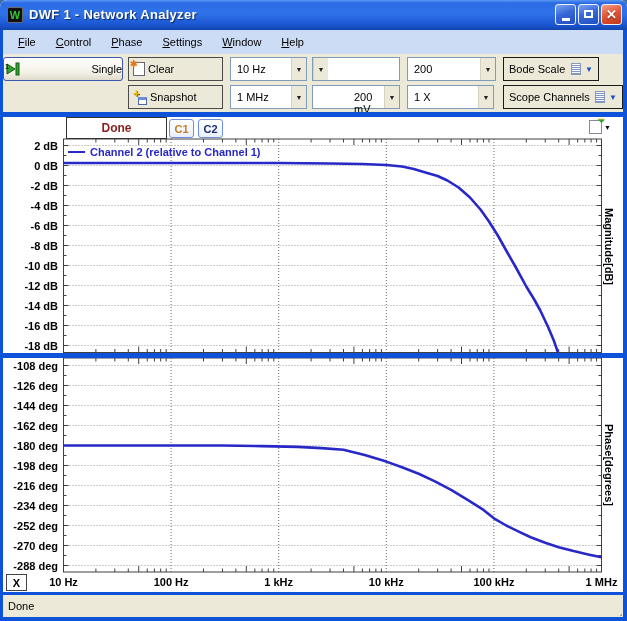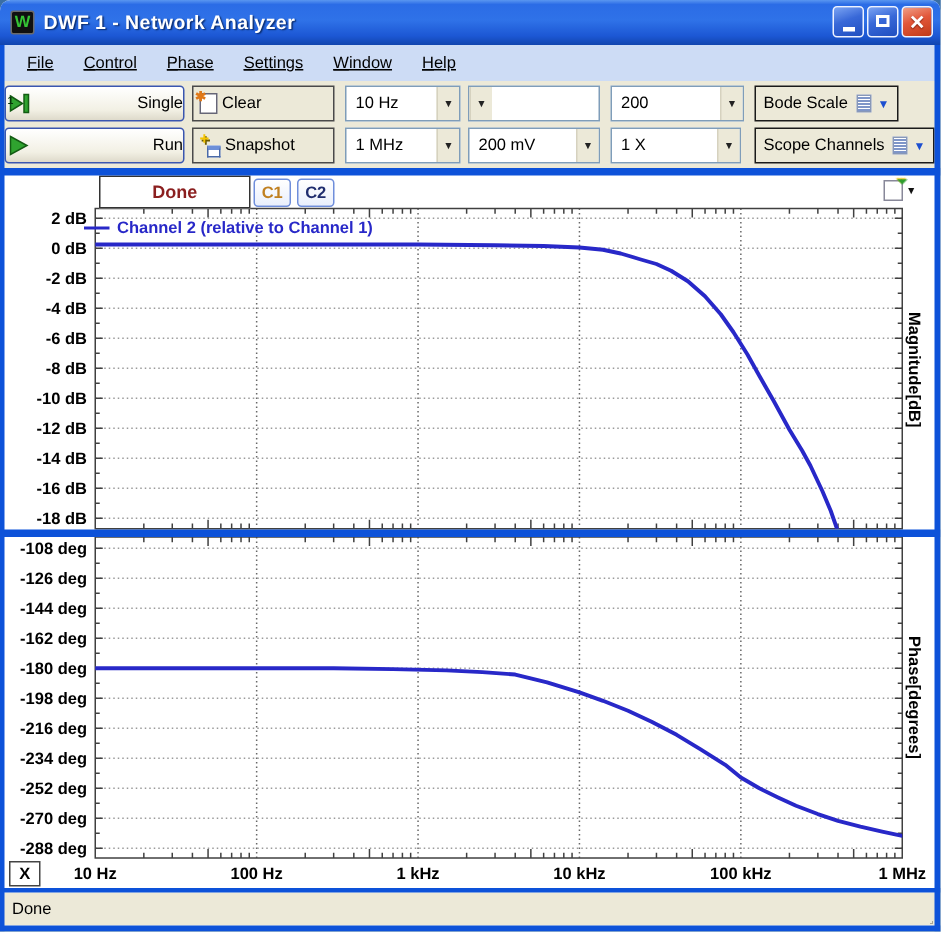--- a/index.html
+++ b/index.html
@@ -18,21 +18,21 @@
     color:#fff;display:flex;align-items:center;justify-content:center;}
   .winbtn.min{right:51px;background:linear-gradient(160deg,#7ba4f3,#3868d8 45%,#1f4ec0);}
   .winbtn.max{right:28px;background:linear-gradient(160deg,#7ba4f3,#3868d8 45%,#1f4ec0);}
   .winbtn.close{right:5px;background:linear-gradient(160deg,#f0a088,#e2573a 45%,#c03a18);
     font-weight:bold;font-size:13px;text-shadow:0 1px 1px #7a1a08;}
   .glyph-min{width:8px;height:3px;background:#fff;margin-top:9px;}
   .glyph-max{width:9px;height:8px;border:2px solid #fff;margin-top:-1px;}
   
   .menubar{position:absolute;left:0;top:30px;width:627px;height:24px;background:#cddcf5;
     display:flex;align-items:center;padding-left:8px;}
-  .menu-item{padding:3px 10px;font-size:11px;color:#000;text-decoration:underline;}
+  .menu-item{padding:3px 10px;font-size:11px;color:#000;}
   .menu-item::first-letter{text-decoration:underline;}
   
   .toolbar{position:absolute;left:0;top:54px;width:627px;height:58px;background:#ece9d8;}
   .tb{position:absolute;height:24px;font-size:11px;color:#000;}
   .xpbtn{border:1px solid #3a56b0;border-radius:3px;
     background:linear-gradient(180deg,#ffffff,#f2f0e4 70%,#dedacb);
     display:flex;align-items:center;justify-content:space-between;gap:6px;}
   .cmdbtn{border:1px solid #4a4a4a;background:#ece9d8;display:flex;align-items:center;
     padding-left:4px;gap:3px;}
   .combo{border:1px solid #7f9db9;background:#fff;display:flex;align-items:stretch;}
@@ -69,21 +69,21 @@
     background:linear-gradient(#ffffff,#e9effc);font-weight:bold;font-size:11px;
     display:flex;align-items:center;justify-content:center;z-index:3;}
   .c1{left:169px;color:#c08020;}
   .c2{left:198px;color:#1f2d6e;}
   .export-tool{position:absolute;left:589px;top:3px;display:flex;align-items:center;gap:2px;z-index:3;}
   .export-page{position:relative;width:13px;height:14px;background:#fff;border:1px solid #889;}
   .export-page .arrow{position:absolute;right:-3px;top:-4px;width:0;height:0;
     border-left:5px solid transparent;border-bottom:5px solid #2f9e2f;
     transform:rotate(45deg);filter:drop-shadow(-1px 0 0 #f4c400);}
   .export-dd{font-size:7px;color:#111;}
-  .legend{position:absolute;left:56px;top:29px;display:flex;align-items:center;gap:5px;z-index:3;text-align:right;}
+  .legend{position:absolute;left:68px;top:29px;display:flex;align-items:center;gap:5px;z-index:3;text-align:right;}
   .legend .line{width:17px;height:2px;background:#2828c8;}
   .legend .txt{color:#2828c8;font-weight:bold;font-size:11px;}
   .divider{left:0;top:236px;width:627px;height:5px;z-index:5;}
   .ylabel{position:absolute;left:600px;width:18px;display:flex;align-items:center;justify-content:center;
     writing-mode:vertical-rl;font-weight:bold;font-size:11px;color:#000;z-index:2;}
   .ylabel.mag{top:22px;height:214px;}
   .ylabel.phase{top:241px;height:214px;}
   .xclose{position:absolute;left:6px;top:457px;width:21px;height:17px;border:1px solid #444;
     background:#fff;font-weight:bold;font-size:11px;display:flex;align-items:center;
     justify-content:center;z-index:3;}
@@ -130,26 +130,20 @@
 
   <div class="toolbar">
     <div class="tb xpbtn" style="left:3px;top:3px;width:120px;">
       <svg width="18" height="16">
         <polygon points="3,3 11,8 3,13" fill="#2fa32f" stroke="#135c13"></polygon>
         <rect x="12" y="2" width="3" height="12" fill="#2fa32f" stroke="#135c13"></rect>
         <text x="1" y="8" font-size="7" font-weight="bold" fill="#06340a">1</text>
       </svg>
       <span>Single</span>
     </div>
-    <div class="tb xpbtn" style="left:3px;top:31px;width:120px;">
-      <svg width="16" height="16">
-        <polygon points="3,2 14,8 3,14" fill="#2fa32f" stroke="#135c13"></polygon>
-      </svg>
-      <span>Run</span>
-    </div>
 
     <div class="tb cmdbtn" style="left:128px;top:3px;width:95px;">
       <span class="page-icon">
           <span class="spark">✱</span>
         </span>
       <span>Clear</span>
     </div>
     <div class="tb cmdbtn" style="left:128px;top:31px;width:95px;">
       <span class="snap-icon">
           <span class="plus">+</span>
@@ -162,21 +156,21 @@
       <span class="val">10 Hz</span>
       <span class="arrowbox">▼</span>
     </div>
     <div class="tb combo" style="left:230px;top:31px;width:77px;">
       <span class="val">1 MHz</span>
       <span class="arrowbox">▼</span>
     </div>
     <div class="tb combo" style="left:312px;top:3px;width:88px;">
       <span class="arrowbox">▼</span>
     </div>
-    <div class="tb combo" style="left:312px;top:31px;width:88px;">
+    <div class="tb combo" style="left:312px;top:31px;width:88px;padding-left:35px;">
       <span class="val">200 mV</span>
       <span class="arrowbox">▼</span>
     </div>
     <div class="tb combo" style="left:407px;top:3px;width:89px;">
       <span class="val">200</span>
       <span class="arrowbox">▼</span>
     </div>
     <div class="tb combo" style="left:407px;top:31px;width:87px;">
       <span class="val">1 X</span>
       <span class="arrowbox">▼</span>

